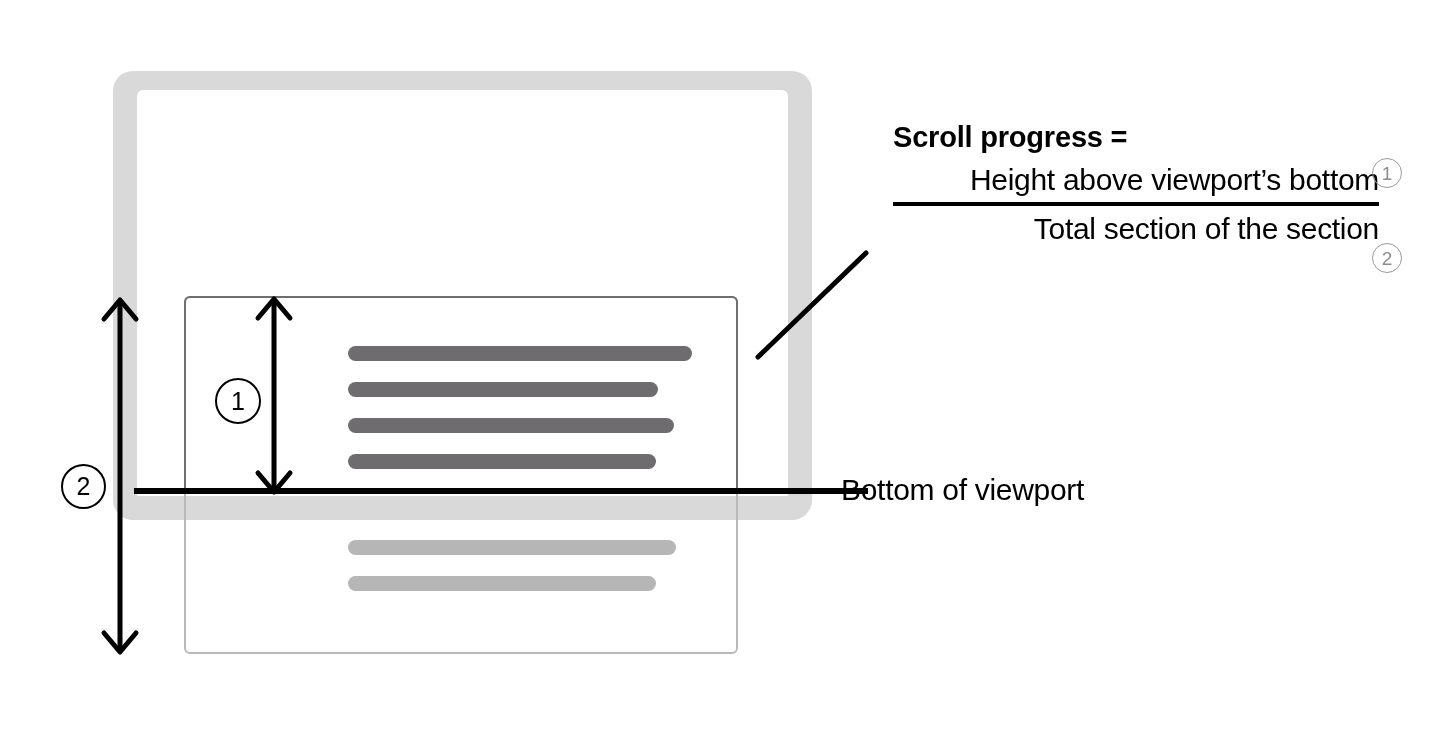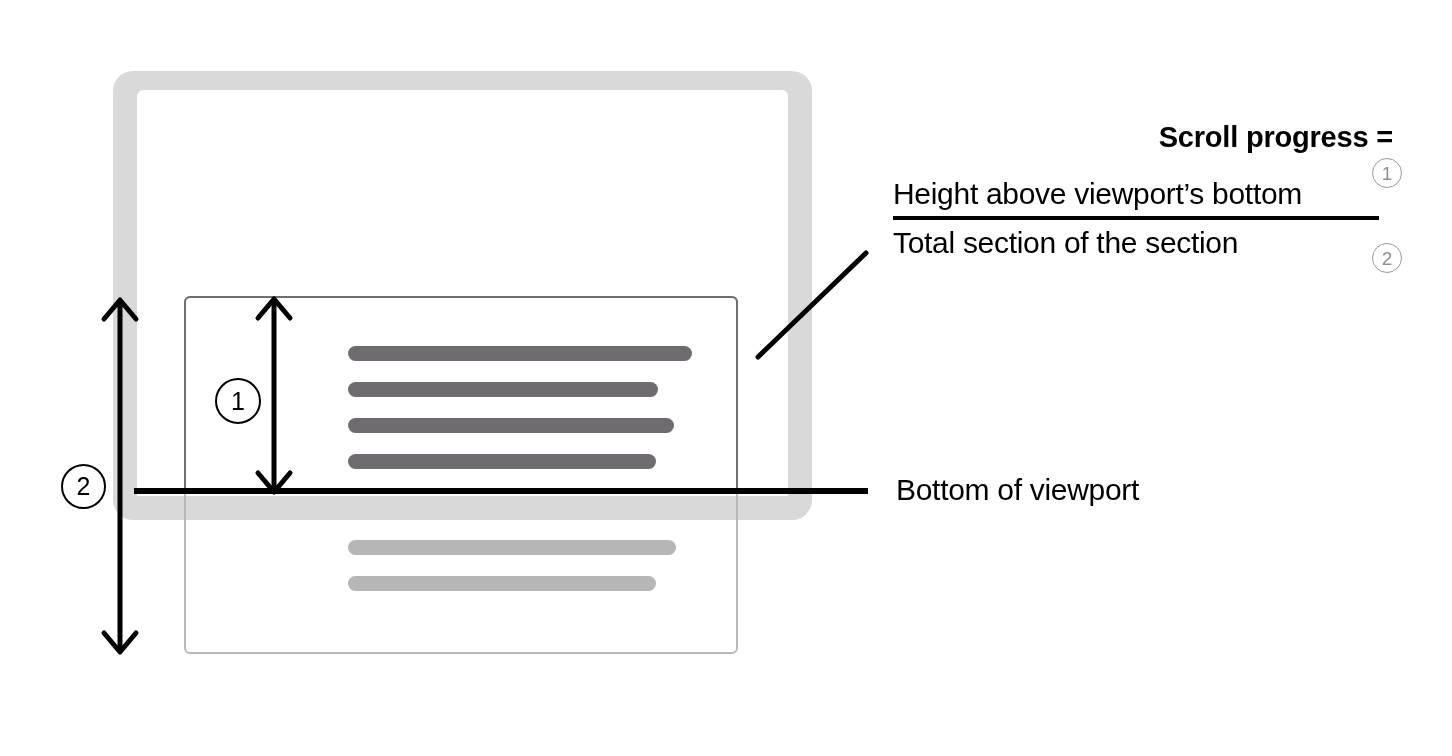--- a/index.html
+++ b/index.html
@@ -121,45 +121,45 @@
     top: 120px;
     width: 500px;
   }
   .formula-title {
     font-size: 29px;
     font-weight: bold;
     color: #000000;
     letter-spacing: -0.2px;
     margin: 0;
     line-height: 1.2;
+  }
+  .fraction {
+    margin-top: 6px;
+    width: 486px;
     text-align: right;
-  }
-  .fraction {
-    margin-top: 20px;
-    width: 486px;
   }
   .fraction-numerator,
   .fraction-denominator {
     font-size: 30px;
     color: #000000;
     line-height: 1.26;
     letter-spacing: -0.3px;
     white-space: nowrap;
   }
   .fraction-rule {
     height: 4px;
     background: #000000;
     width: 486px;
     margin: 3px 0 4px 0;
   }
 
   
   .viewport-label {
     position: absolute;
-    left: 896px;
+    left: 841px;
     top: 473px;
     font-size: 30px;
     color: #000000;
     letter-spacing: -0.3px;
     white-space: nowrap;
   }
 </style>
 </head>
 <body>
 

